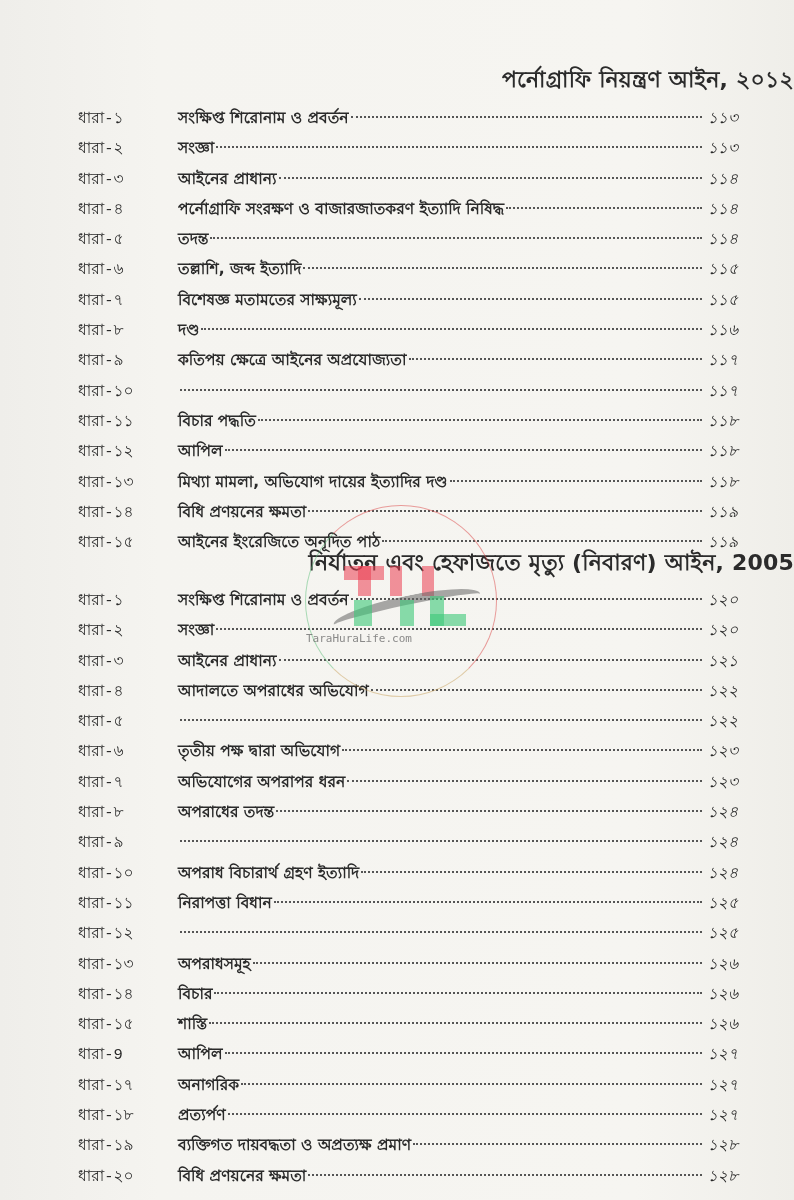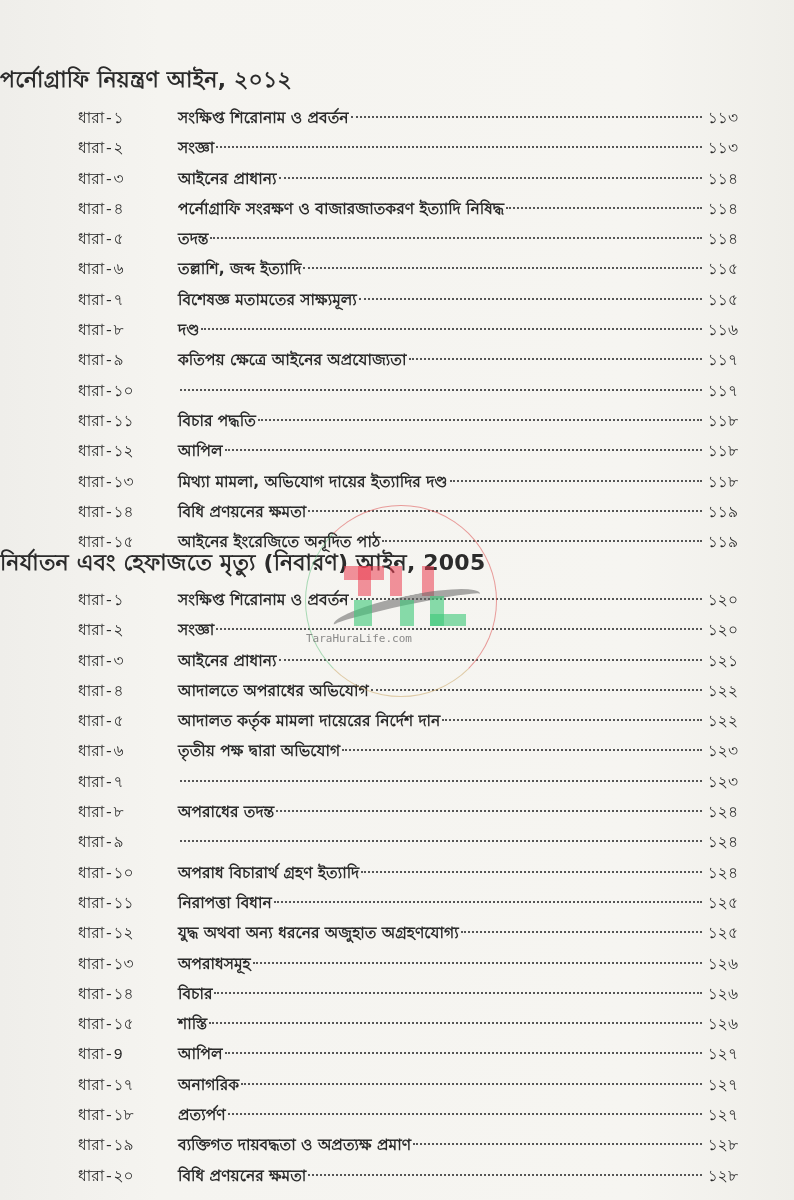--- a/index.html
+++ b/index.html
@@ -8,40 +8,40 @@
     background: #f3f2ee;
     font-family: "DejaVu Sans", sans-serif;
     color: #2a2a2a;
     position: relative;
   }
   .page {
     position: absolute; left: 0; top: 0; width: 794px; height: 1200px;
     background: linear-gradient(90deg, #efeeea 0%, #f5f4f0 20%, #f6f5f1 80%, #efeee9 100%);
   }
   .section-title {
-    position: absolute; left: 0; width: 794px; text-align: left;
+    position: absolute; left: 0; width: 794px; text-align: right;
     font-size: 22px; font-weight: bold; color: #2b2b2b;
     letter-spacing: 0.2px;
   }
   .toc {
     position: absolute; left: 78px; width: 660px;
   }
   .row {
     display: flex; align-items: baseline;
     height: 30.3px; font-size: 15.5px; line-height: 30px;
   }
   .row .num { width: 100px; flex: 0 0 100px; white-space: nowrap; font-family: Liberation Mono, monospace; }
   .row .title { white-space: nowrap; font-weight: bold; }
   .row .leader {
     flex: 1 1 auto; overflow: hidden; white-space: nowrap;
     margin: 0 2px; color: #444;
     border-bottom: 2px dotted #555;
     height: 0; transform: translateY(-5px);
   }
-  .row .page-no { white-space: nowrap; text-align: right; min-width: 34px; }
+  .row .page-no { white-space: nowrap; text-align: right; min-width: 34px; font-style: italic; }
   .watermark {
     position: absolute; left: 305px; top: 505px; width: 190px; height: 190px;
     border-radius: 50%;
     border: 1.5px solid rgba(220,80,80,0.55);
     border-left-color: rgba(90,190,120,0.5);
     border-bottom-color: rgba(200,160,90,0.5);
     pointer-events: none;
   }
   .wm-text {
     position: absolute; left: 0; width: 190px; top: 126px; text-align: left;
@@ -183,32 +183,32 @@
         <span class="page-no">১২১</span>
       </div>
       <div class="row">
         <span class="num">ধারা-৪</span>
         <span class="title">আদালতে অপরাধের অভিযোগ</span>
         <span class="leader"></span>
         <span class="page-no">১২২</span>
       </div>
       <div class="row">
         <span class="num">ধারা-৫</span>
-        <span class="title">আদালত কর্তৃক মামলা দায়েরের নির্দেশ দান</span>
         <span class="leader"></span>
         <span class="page-no">১২২</span>
       </div>
       <div class="row">
         <span class="num">ধারা-৬</span>
         <span class="title">তৃতীয় পক্ষ দ্বারা অভিযোগ</span>
         <span class="leader"></span>
         <span class="page-no">১২৩</span>
       </div>
       <div class="row">
         <span class="num">ধারা-৭</span>
+        <span class="title">অভিযোগের অপরাপর ধরন</span>
         <span class="leader"></span>
         <span class="page-no">১২৩</span>
       </div>
       <div class="row">
         <span class="num">ধারা-৮</span>
         <span class="title">অপরাধের তদন্ত</span>
         <span class="leader"></span>
         <span class="page-no">১২৪</span>
       </div>
       <div class="row">
@@ -223,21 +223,20 @@
         <span class="page-no">১২৪</span>
       </div>
       <div class="row">
         <span class="num">ধারা-১১</span>
         <span class="title">নিরাপত্তা বিধান</span>
         <span class="leader"></span>
         <span class="page-no">১২৫</span>
       </div>
       <div class="row">
         <span class="num">ধারা-১২</span>
-        <span class="title">যুদ্ধ অথবা অন্য ধরনের অজুহাত অগ্রহণযোগ্য</span>
         <span class="leader"></span>
         <span class="page-no">১২৫</span>
       </div>
       <div class="row">
         <span class="num">ধারা-১৩</span>
         <span class="title">অপরাধসমূহ</span>
         <span class="leader"></span>
         <span class="page-no">১২৬</span>
       </div>
       <div class="row">

